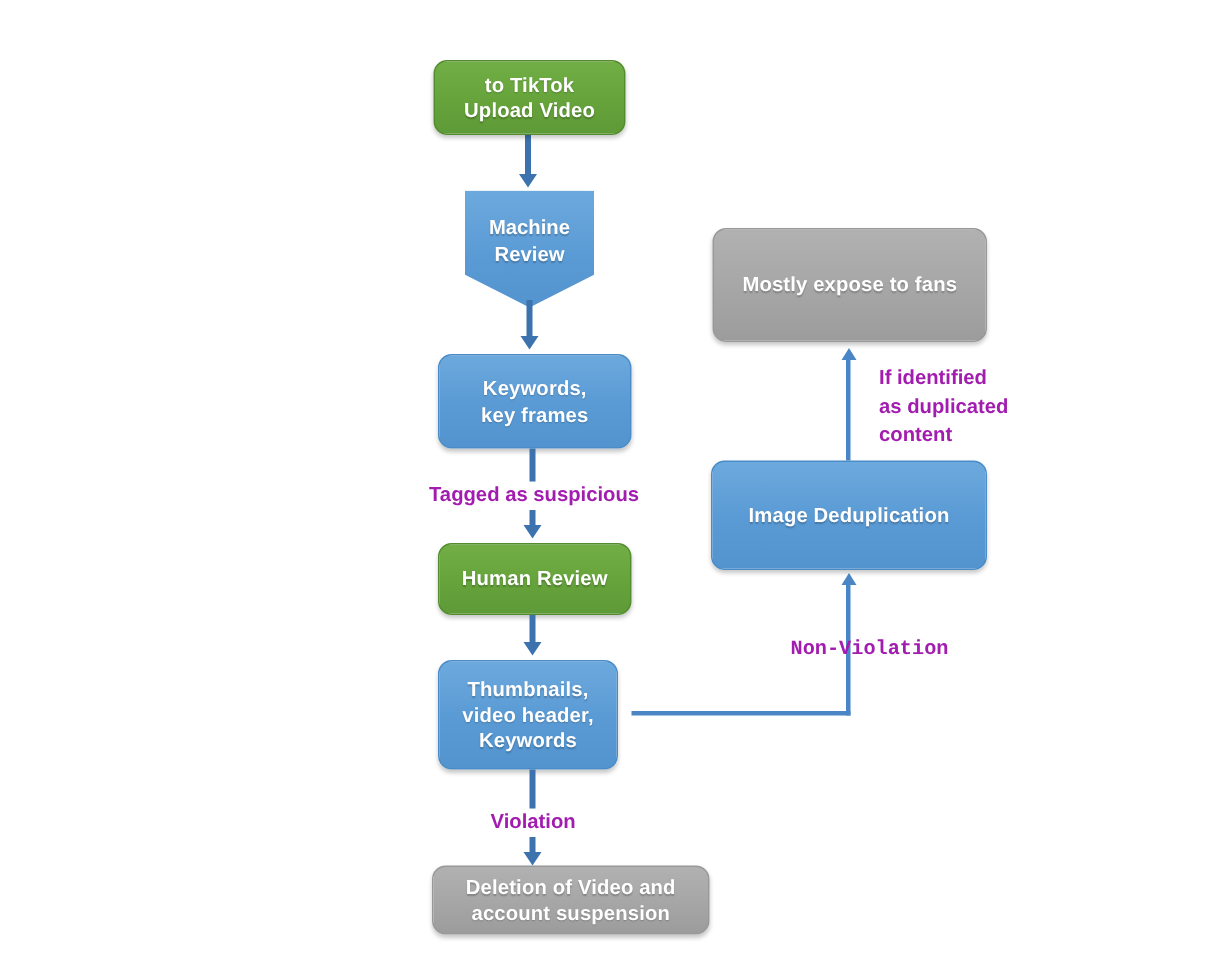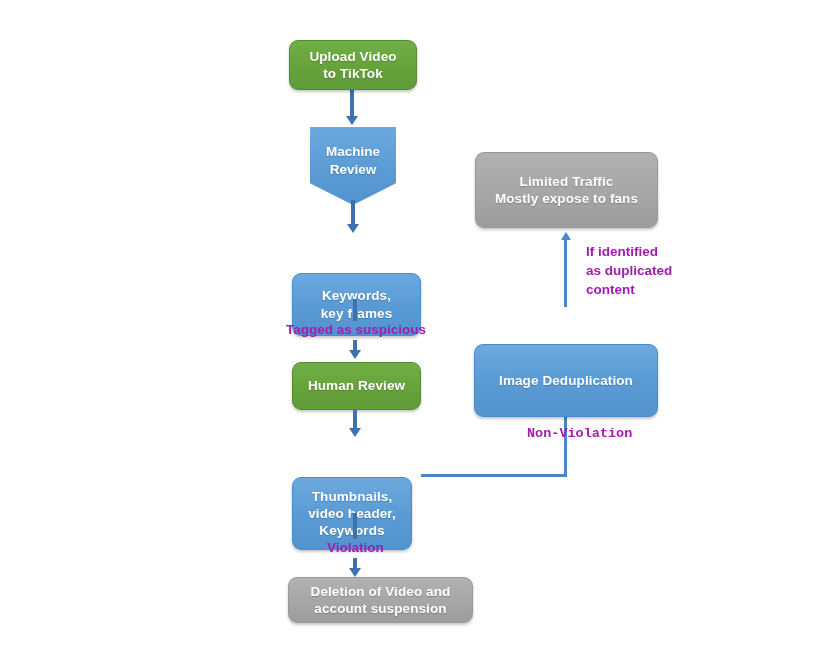--- a/index.html
+++ b/index.html
@@ -46,21 +46,20 @@
 
   .node.green {
     background: linear-gradient(180deg, #71AE45 0%, #66A33B 55%, #5E9A37 100%);
     border: 1px solid #538C2F;
     box-shadow: 0 2px 3px rgba(0,0,0,0.22);
   }
   .node.blue {
     background: linear-gradient(180deg, #6CA9DD 0%, #5B9BD5 50%, #5394CE 100%);
     border: 1px solid #4A8CC7;
     box-shadow: 0 2px 3px rgba(0,0,0,0.22);
-    margin-top: 37px;
   }
   .node.gray {
     background: linear-gradient(180deg, #B1B1B1 0%, #A6A6A6 55%, #9C9C9C 100%);
     border: 1px solid #989898;
     box-shadow: 0 2px 3px rgba(0,0,0,0.22);
   }
 
   
   .pentagon {
     position: absolute;
@@ -122,22 +121,22 @@
 </head>
 <body>
 
 <div id="canvas">
 
   <div class="conn dark" style="left:350px; top:90px; width:4px; height:28px;"></div>
   <div class="arrowhead down" style="left:346px; top:116px;"></div>
 
   <div class="node green" style="left:289px; top:40px; width:128px; height:50px; font-size:13.5px;">
     <span class="lines">
+      <span>to TikTok</span>
       <span>Upload Video</span>
-      <span>to TikTok</span>
     </span>
   </div>
 
   <div class="pentagon" style="left:310px; top:127px; width:86px; height:78px;">
     <div class="shape"></div>
     <div class="plabel" style="font-size:13.5px;">
       <span>Machine</span>
       <span>Review</span>
     </div>
   </div>
@@ -199,18 +198,17 @@
 
   <div class="conn" style="left:564px; top:240px; width:3px; height:67px;"></div>
   <div class="arrowhead up" style="left:561px; top:232px;"></div>
 
   <div class="edge-label" style="left:586px; top:243px; font-size:13.5px;">If identified</div>
   <div class="edge-label" style="left:586px; top:262px; font-size:13.5px;">as duplicated</div>
   <div class="edge-label" style="left:586px; top:281px; font-size:13.5px;">content</div>
 
   <div class="node gray" style="left:475px; top:152px; width:183px; height:76px; font-size:13.5px;">
     <span class="lines">
-      <span>Limited Traffic</span>
       <span>Mostly expose to fans</span>
     </span>
   </div>
 
 </div>
 
 </body></html>

